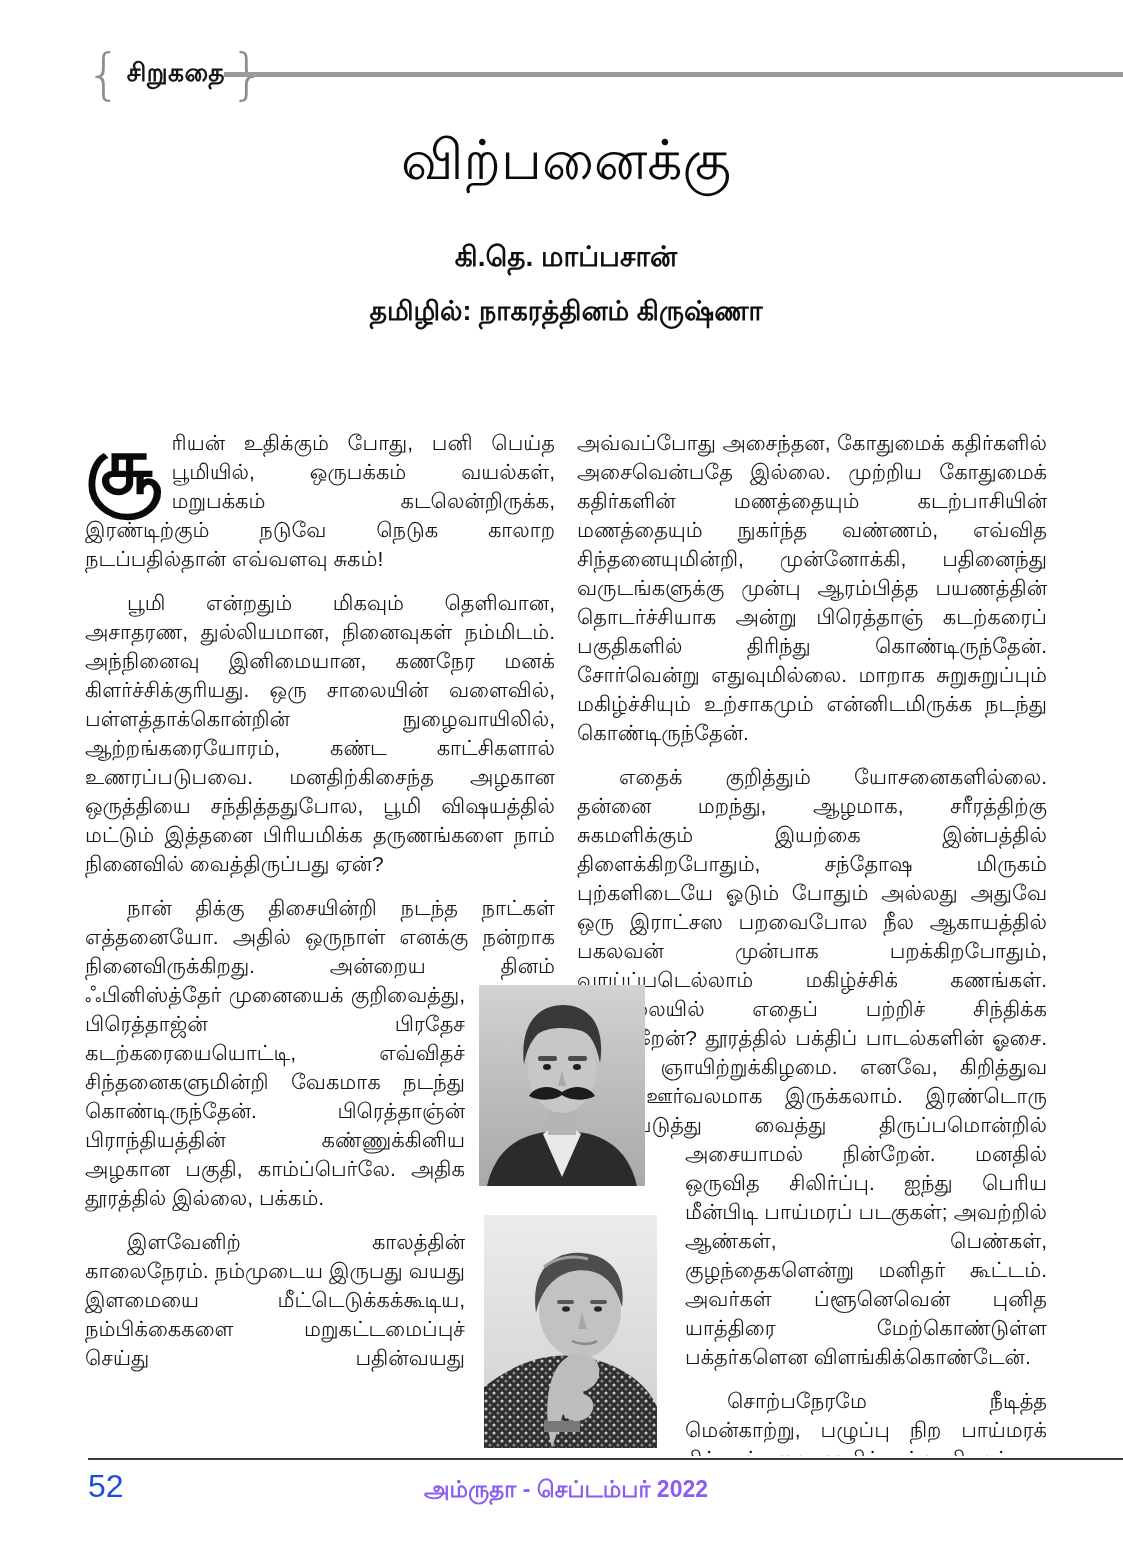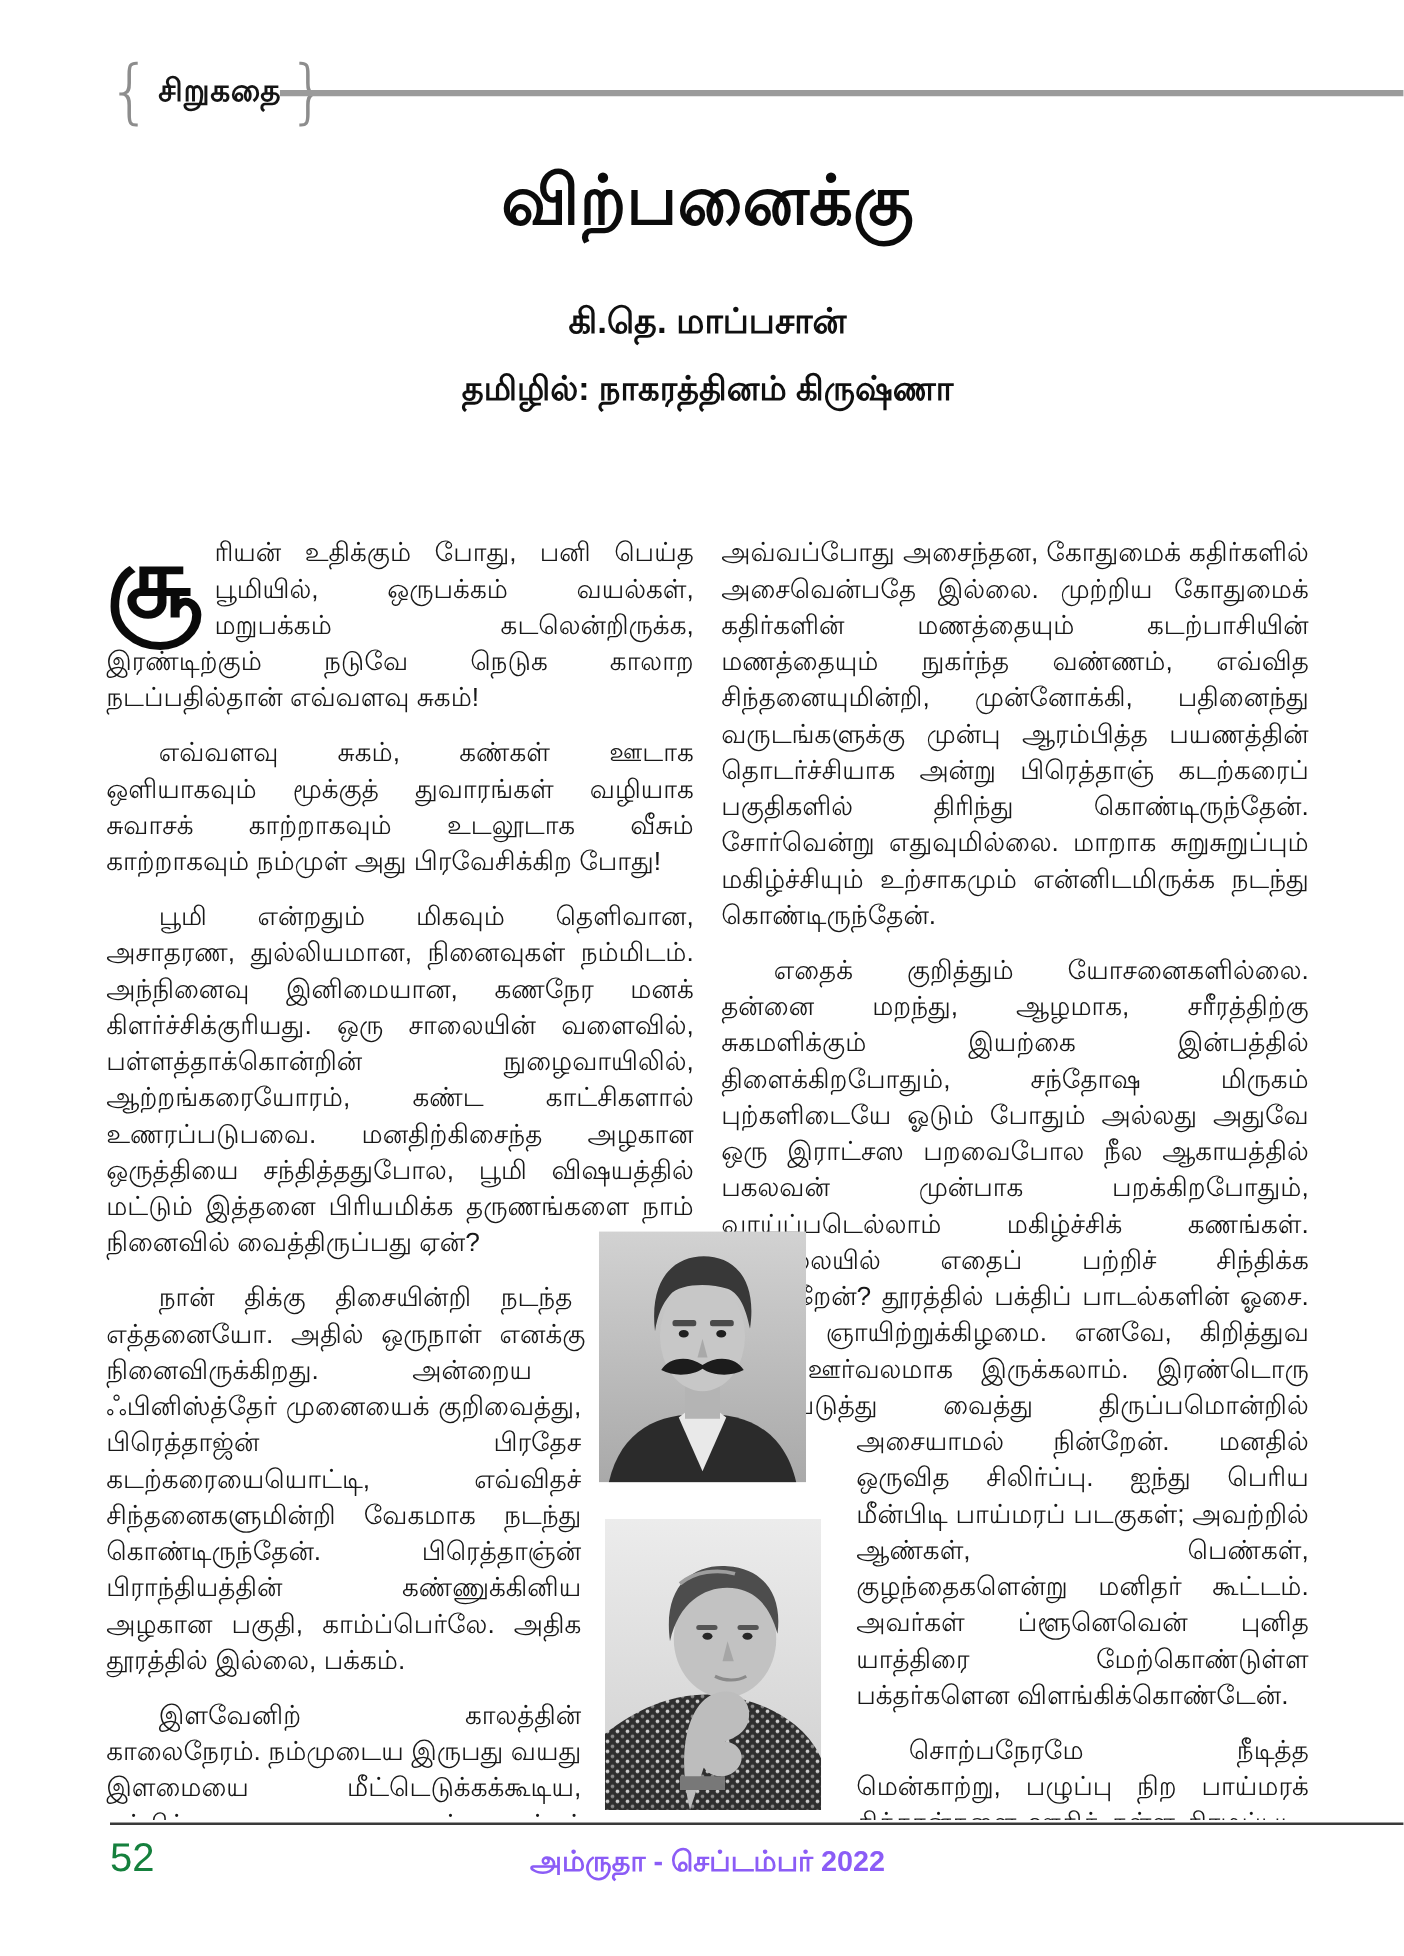--- a/index.html
+++ b/index.html
@@ -6,21 +6,21 @@
   body{width:1123px;height:1565px;font-family:"Liberation Sans",sans-serif;}
   .page{position:relative;width:1123px;height:1565px;background:#ffffff;overflow:hidden;}
 
   
   .kicker{position:absolute;left:86px;top:44px;display:flex;align-items:center;height:60px;}
   .brace{font-family:"DejaVu Sans",sans-serif;font-size:56px;font-weight:300;color:#8d8d8d;line-height:1;}
   .kicker-label{font-size:25px;font-weight:bold;color:#151515;margin:16px 5px;letter-spacing:.5px;}
   .header-rule{position:absolute;left:224px;right:0;top:72px;height:5px;background:#9b9b9b;}
 
   
-  .title{position:absolute;top:128px;left:85px;width:962px;text-align:center;font-size:55px;font-weight:bold;color:#0b0b0b;}
+  .title{position:absolute;top:128px;left:85px;width:962px;text-align:center;font-size:55px;font-weight:normal;color:#0b0b0b;}
   .byline{position:absolute;left:85px;width:962px;text-align:center;font-weight:bold;color:#101010;}
   .byline.author{top:241px;font-size:28px;}
   .byline.translator{top:296px;font-size:27px;}
 
   
   .columns{position:absolute;left:85px;top:428px;width:962px;display:flex;gap:22px;}
   .col{width:470px;height:1028px;overflow:hidden;font-size:21px;line-height:29px;text-align:justify;color:#181818;}
   .col p{margin:0 0 15px 0;text-indent:42px;}
   .col p.no-indent{text-indent:0;}
   .dropcap{float:left;font-size:80px;line-height:64px;font-weight:bold;padding:6px 10px 0 0;color:#0a0a0a;}
@@ -28,21 +28,21 @@
   .wrap-spacer-left{float:left;width:96px;height:440px;margin-right:12px;}
 
   
   .photo{position:absolute;overflow:hidden;}
   .photo1{left:479px;top:985px;width:166px;height:201px;}
   .photo2{left:484px;top:1215px;width:173px;height:233px;}
   .photo svg{display:block;}
 
   
   .footer-rule{position:absolute;left:88px;right:0;top:1458px;height:2px;background:#3a3a3a;}
-  .page-number{position:absolute;left:88px;top:1468px;font-size:32px;color:#15803d;}
+  .page-number{position:absolute;left:88px;top:1468px;font-size:32px;color:#1d4ed8;}
   .footer-text{position:absolute;left:85px;top:1476px;width:962px;text-align:center;font-size:23px;font-weight:bold;color:#8b5cf6;}
 </style>
 </head>
 <body>
 
 <div class="page">
 
   <div class="kicker">
     <span class="brace">{</span>
     <span class="kicker-label">சிறுகதை</span>
@@ -52,21 +52,20 @@
 
   <div class="title">விற்பனைக்கு</div>
   <div class="byline author">கி.தெ. மாப்பசான்</div>
   <div class="byline translator">தமிழில்: நாகரத்தினம் கிருஷ்ணா</div>
 
   <div class="columns">
     <div class="col">
       <p class="no-indent">
         <span class="dropcap">சூ</span><span>ரியன் உதிக்கும் போது, பனி பெய்த பூமியில், ஒருபக்கம் வயல்கள், மறுபக்கம் கடலென்றிருக்க, இரண்டிற்கும் நடுவே நெடுக காலாற நடப்பதில்தான் எவ்வளவு சுகம்!</span>
       </p>
-      <p>எவ்வளவு சுகம், கண்கள் ஊடாக ஒளியாகவும் மூக்குத் துவாரங்கள் வழியாக சுவாசக் காற்றாகவும் உடலூடாக வீசும் காற்றாகவும் நம்முள் அது பிரவேசிக்கிற போது!</p>
       <p>பூமி என்றதும் மிகவும் தெளிவான, அசாதரண, துல்லியமான, நினைவுகள் நம்மிடம். அந்நினைவு இனிமையான, கணநேர மனக் கிளர்ச்சிக்குரியது. ஒரு சாலையின் வளைவில், பள்ளத்தாக்கொன்றின் நுழைவாயிலில், ஆற்றங்கரையோரம், கண்ட காட்சிகளால் உணரப்படுபவை. மனதிற்கிசைந்த அழகான ஒருத்தியை சந்தித்ததுபோல, பூமி விஷயத்தில் மட்டும் இத்தனை பிரியமிக்க தருணங்களை நாம் நினைவில் வைத்திருப்பது ஏன்?</p>
       <p>
         <span>நான் திக்கு திசையின்றி நடந்த நாட்கள் எத்தனையோ. அதில் ஒருநாள் எனக்கு நன்றாக நினைவிருக்கிறது. அன்றைய தினம் ஃபினிஸ்த்தேர் </span><span class="wrap-spacer-right"></span><span>முனையைக் குறிவைத்து, பிரெத்தாஜ்ன் பிரதேச கடற்கரையையொட்டி, எவ்விதச் சிந்தனைகளுமின்றி வேகமாக நடந்து கொண்டிருந்தேன். பிரெத்தாஞ்ன் பிராந்தியத்தின் கண்ணுக்கினிய அழகான பகுதி, காம்ப்பெர்லே. அதிக தூரத்தில் இல்லை, பக்கம்.</span>
       </p>
       <p>இளவேனிற் காலத்தின் காலைநேரம். நம்முடைய இருபது வயது இளமையை மீட்டெடுக்கக்கூடிய, நம்பிக்கைகளை மறுகட்டமைப்புச் செய்து பதின்வயது கனவுகளைத்திருப்பித்தரவல்லகாலைகளில் ஒன்று.</p>
 
     </div>
     <div class="col">
       <p class="no-indent">அவ்வப்போது அசைந்தன, கோதுமைக் கதிர்களில் அசைவென்பதே இல்லை. முற்றிய கோதுமைக் கதிர்களின் மணத்தையும் கடற்பாசியின் மணத்தையும் நுகர்ந்த வண்ணம், எவ்வித சிந்தனையுமின்றி, முன்னோக்கி, பதினைந்து வருடங்களுக்கு முன்பு ஆரம்பித்த பயணத்தின் தொடர்ச்சியாக அன்று பிரெத்தாஞ் கடற்கரைப் பகுதிகளில் திரிந்து கொண்டிருந்தேன். சோர்வென்று எதுவுமில்லை. மாறாக சுறுசுறுப்பும் மகிழ்ச்சியும் உற்சாகமும் என்னிடமிருக்க நடந்து கொண்டிருந்தேன்.</p>
       <p>

